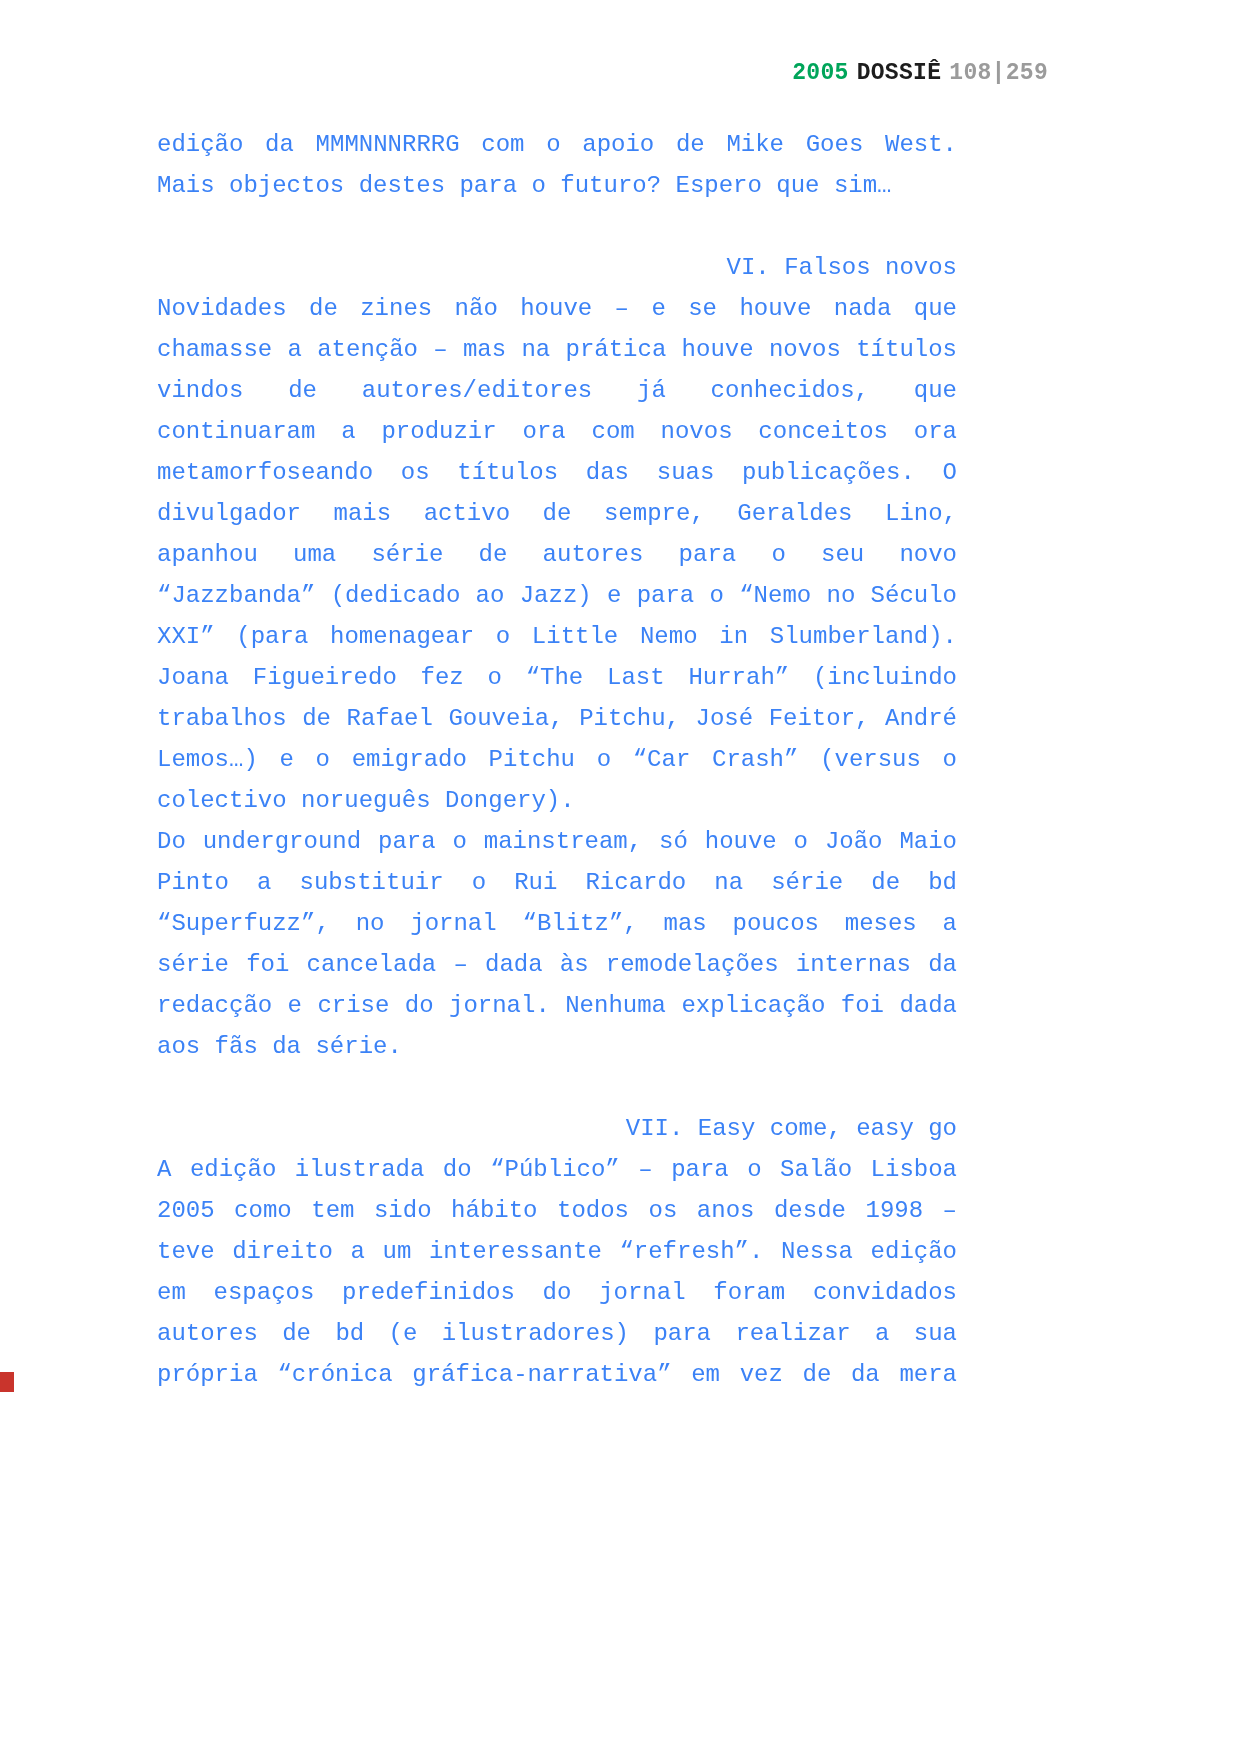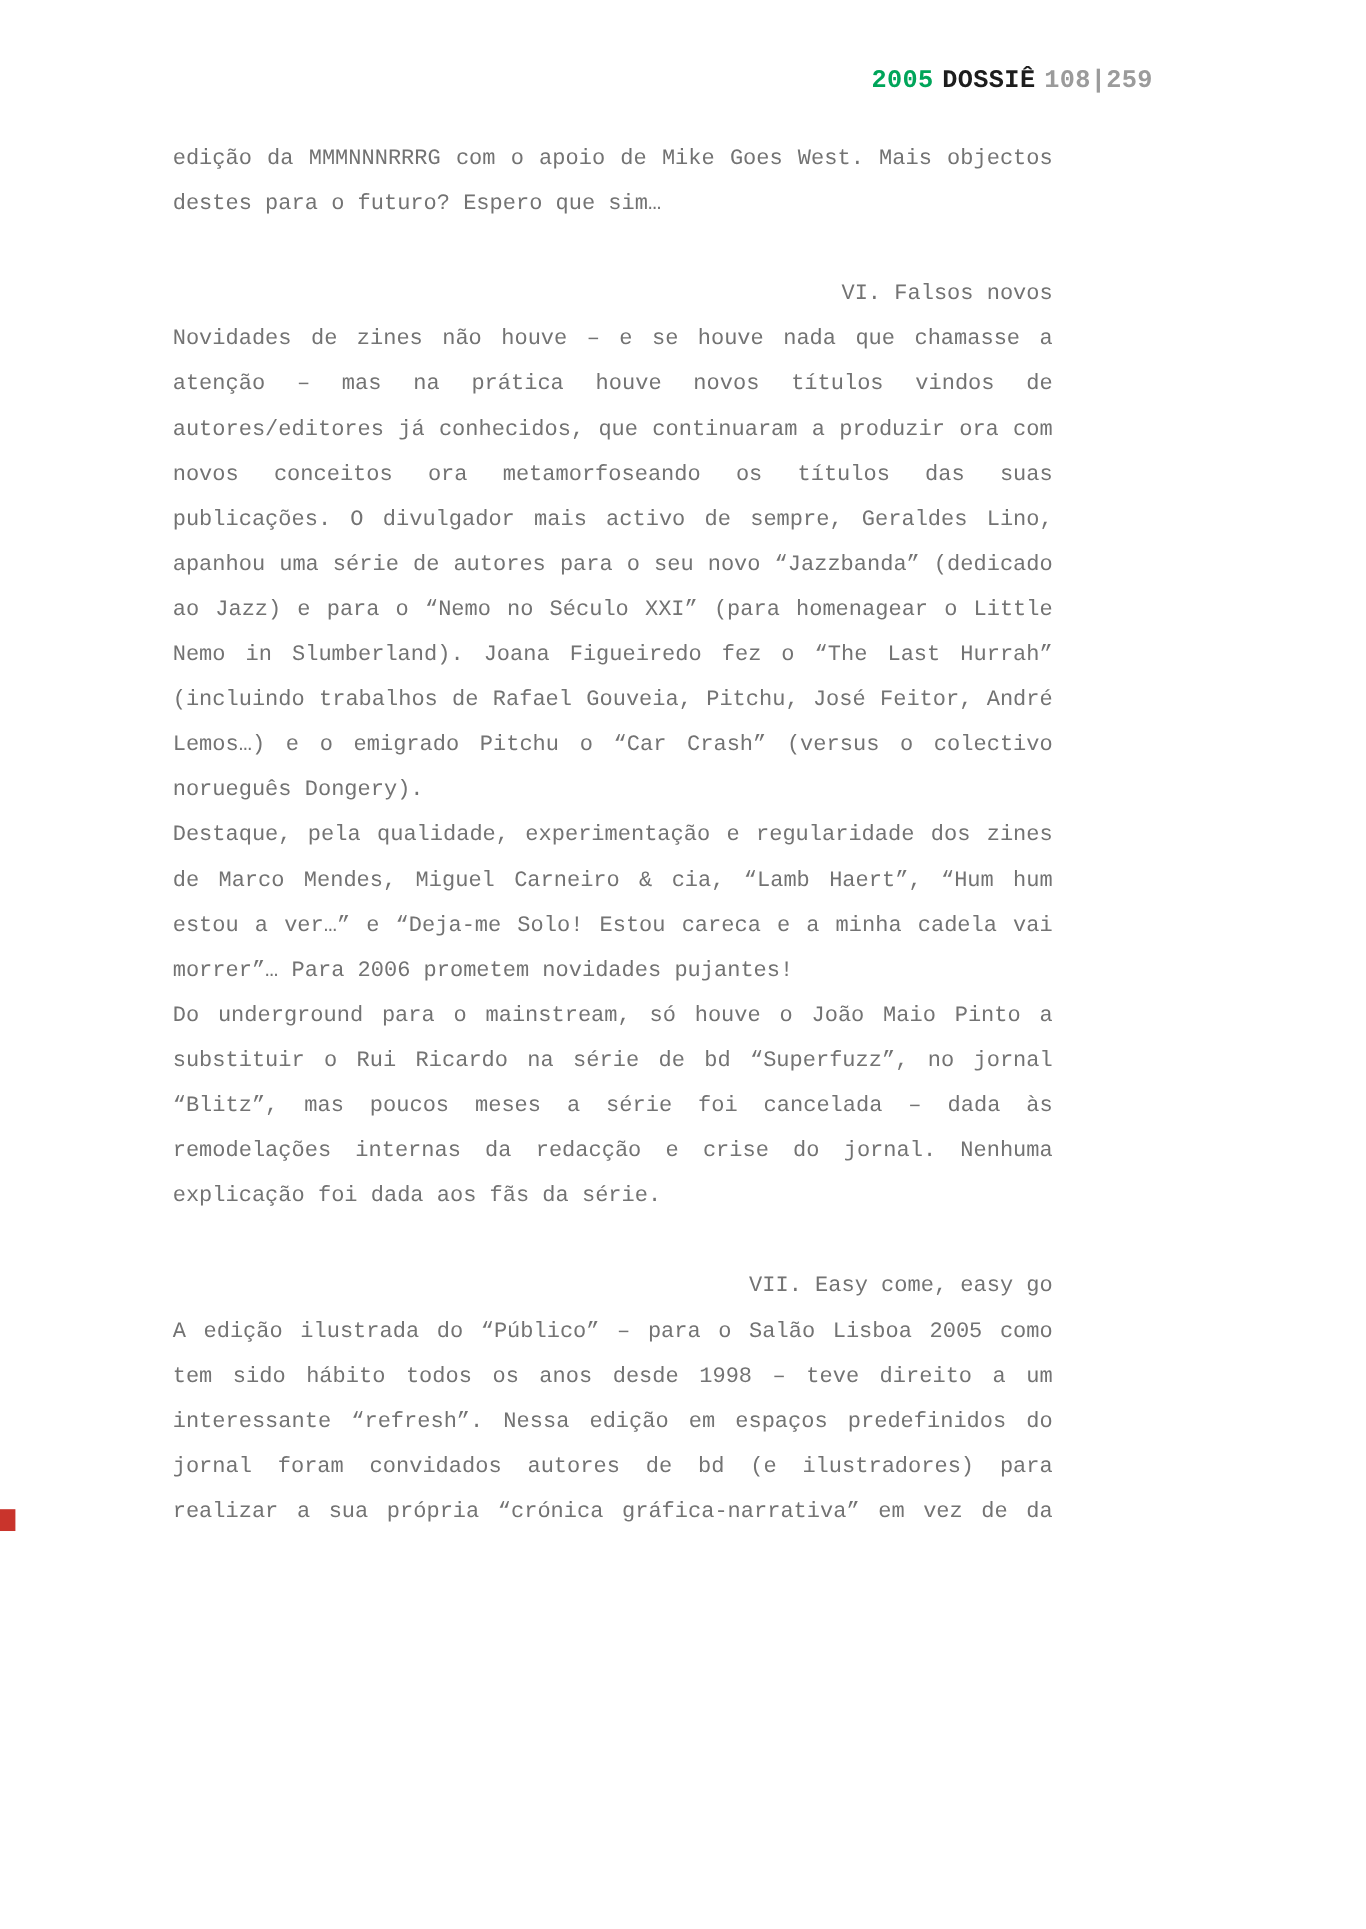--- a/index.html
+++ b/index.html
@@ -30,25 +30,25 @@
   .header .pages { color: #9b9b9b; margin-left: 8px; }
 
   .content {
     position: absolute;
     top: 124px;
     left: 157px;
     width: 800px;
   }
   p.block {
     margin: 0;
-    font-size: 20px;
+    font-size: 24px;
     line-height: 41px;
     text-align: justify;
     text-justify: inter-word;
-    color: #737373;
+    color: #3b82f6;
   }
   p.block.heading {
     margin-top: 41px;
     text-align: right;
   }
   .edge-mark {
     position: absolute;
     left: 0;
     bottom: 0;
     width: 14px;
@@ -63,21 +63,20 @@
 
   <div class="header">
     <span class="year" style="color: rgb(0, 165, 90);">2005</span><span class="section">DOSSIÊ</span><span class="pages" style="color: rgb(155, 155, 155);">108|259</span>
   </div>
 
   <div class="content">
 
   <p class="block paragraph">edição da MMMNNNRRRG com o apoio de Mike Goes West. Mais objectos destes para o futuro? Espero que sim…</p>
       <p class="block heading">VI. Falsos novos</p>
       <p class="block paragraph">Novidades de zines não houve – e se houve nada que chamasse a atenção – mas na prática houve novos títulos vindos de autores/editores já conhecidos, que continuaram a produzir ora com novos conceitos ora metamorfoseando os títulos das suas publicações. O divulgador mais activo de sempre, Geraldes Lino, apanhou uma série de autores para o seu novo “Jazzbanda” (dedicado ao Jazz) e para o “Nemo no Século XXI” (para homenagear o Little Nemo in Slumberland). Joana Figueiredo fez o “The Last Hurrah” (incluindo trabalhos de Rafael Gouveia, Pitchu, José Feitor, André Lemos…) e o emigrado Pitchu o “Car Crash” (versus o colectivo norueguês Dongery).</p>
-      <p class="block paragraph">Destaque, pela qualidade, experimentação e regularidade dos zines de Marco Mendes, Miguel Carneiro &amp; cia, “Lamb Haert”, “Hum hum estou a ver…” e “Deja-me Solo! Estou careca e a minha cadela vai morrer”… Para 2006 prometem novidades pujantes!</p>
       <p class="block paragraph">Do underground para o mainstream, só houve o João Maio Pinto a substituir o Rui Ricardo na série de bd “Superfuzz”, no jornal “Blitz”, mas poucos meses a série foi cancelada – dada às remodelações internas da redacção e crise do jornal. Nenhuma explicação foi dada aos fãs da série.</p>
       <p class="block heading">VII. Easy come, easy go</p>
       <p class="block paragraph">A edição ilustrada do “Público” – para o Salão Lisboa 2005 como tem sido hábito todos os anos desde 1998 – teve direito a um interessante “refresh”. Nessa edição em espaços predefinidos do jornal foram convidados autores de bd (e ilustradores) para realizar a sua própria “crónica gráfica-narrativa” em vez de da mera ilustração de notícias. No caso da bd – que me parece que correu de forma mais incisiva e sumarenta – foram publicados autores directamente vindos dos “indies” como João Maio Pinto, Sandy Gageiro e José Feitor (do extinto Zundap), Marte e Pedro Brito, Francisco Sousa Lobo.</p>
     </div>
 
   <div class="edge-mark"></div>
 
 </div>
 
 </body></html>

